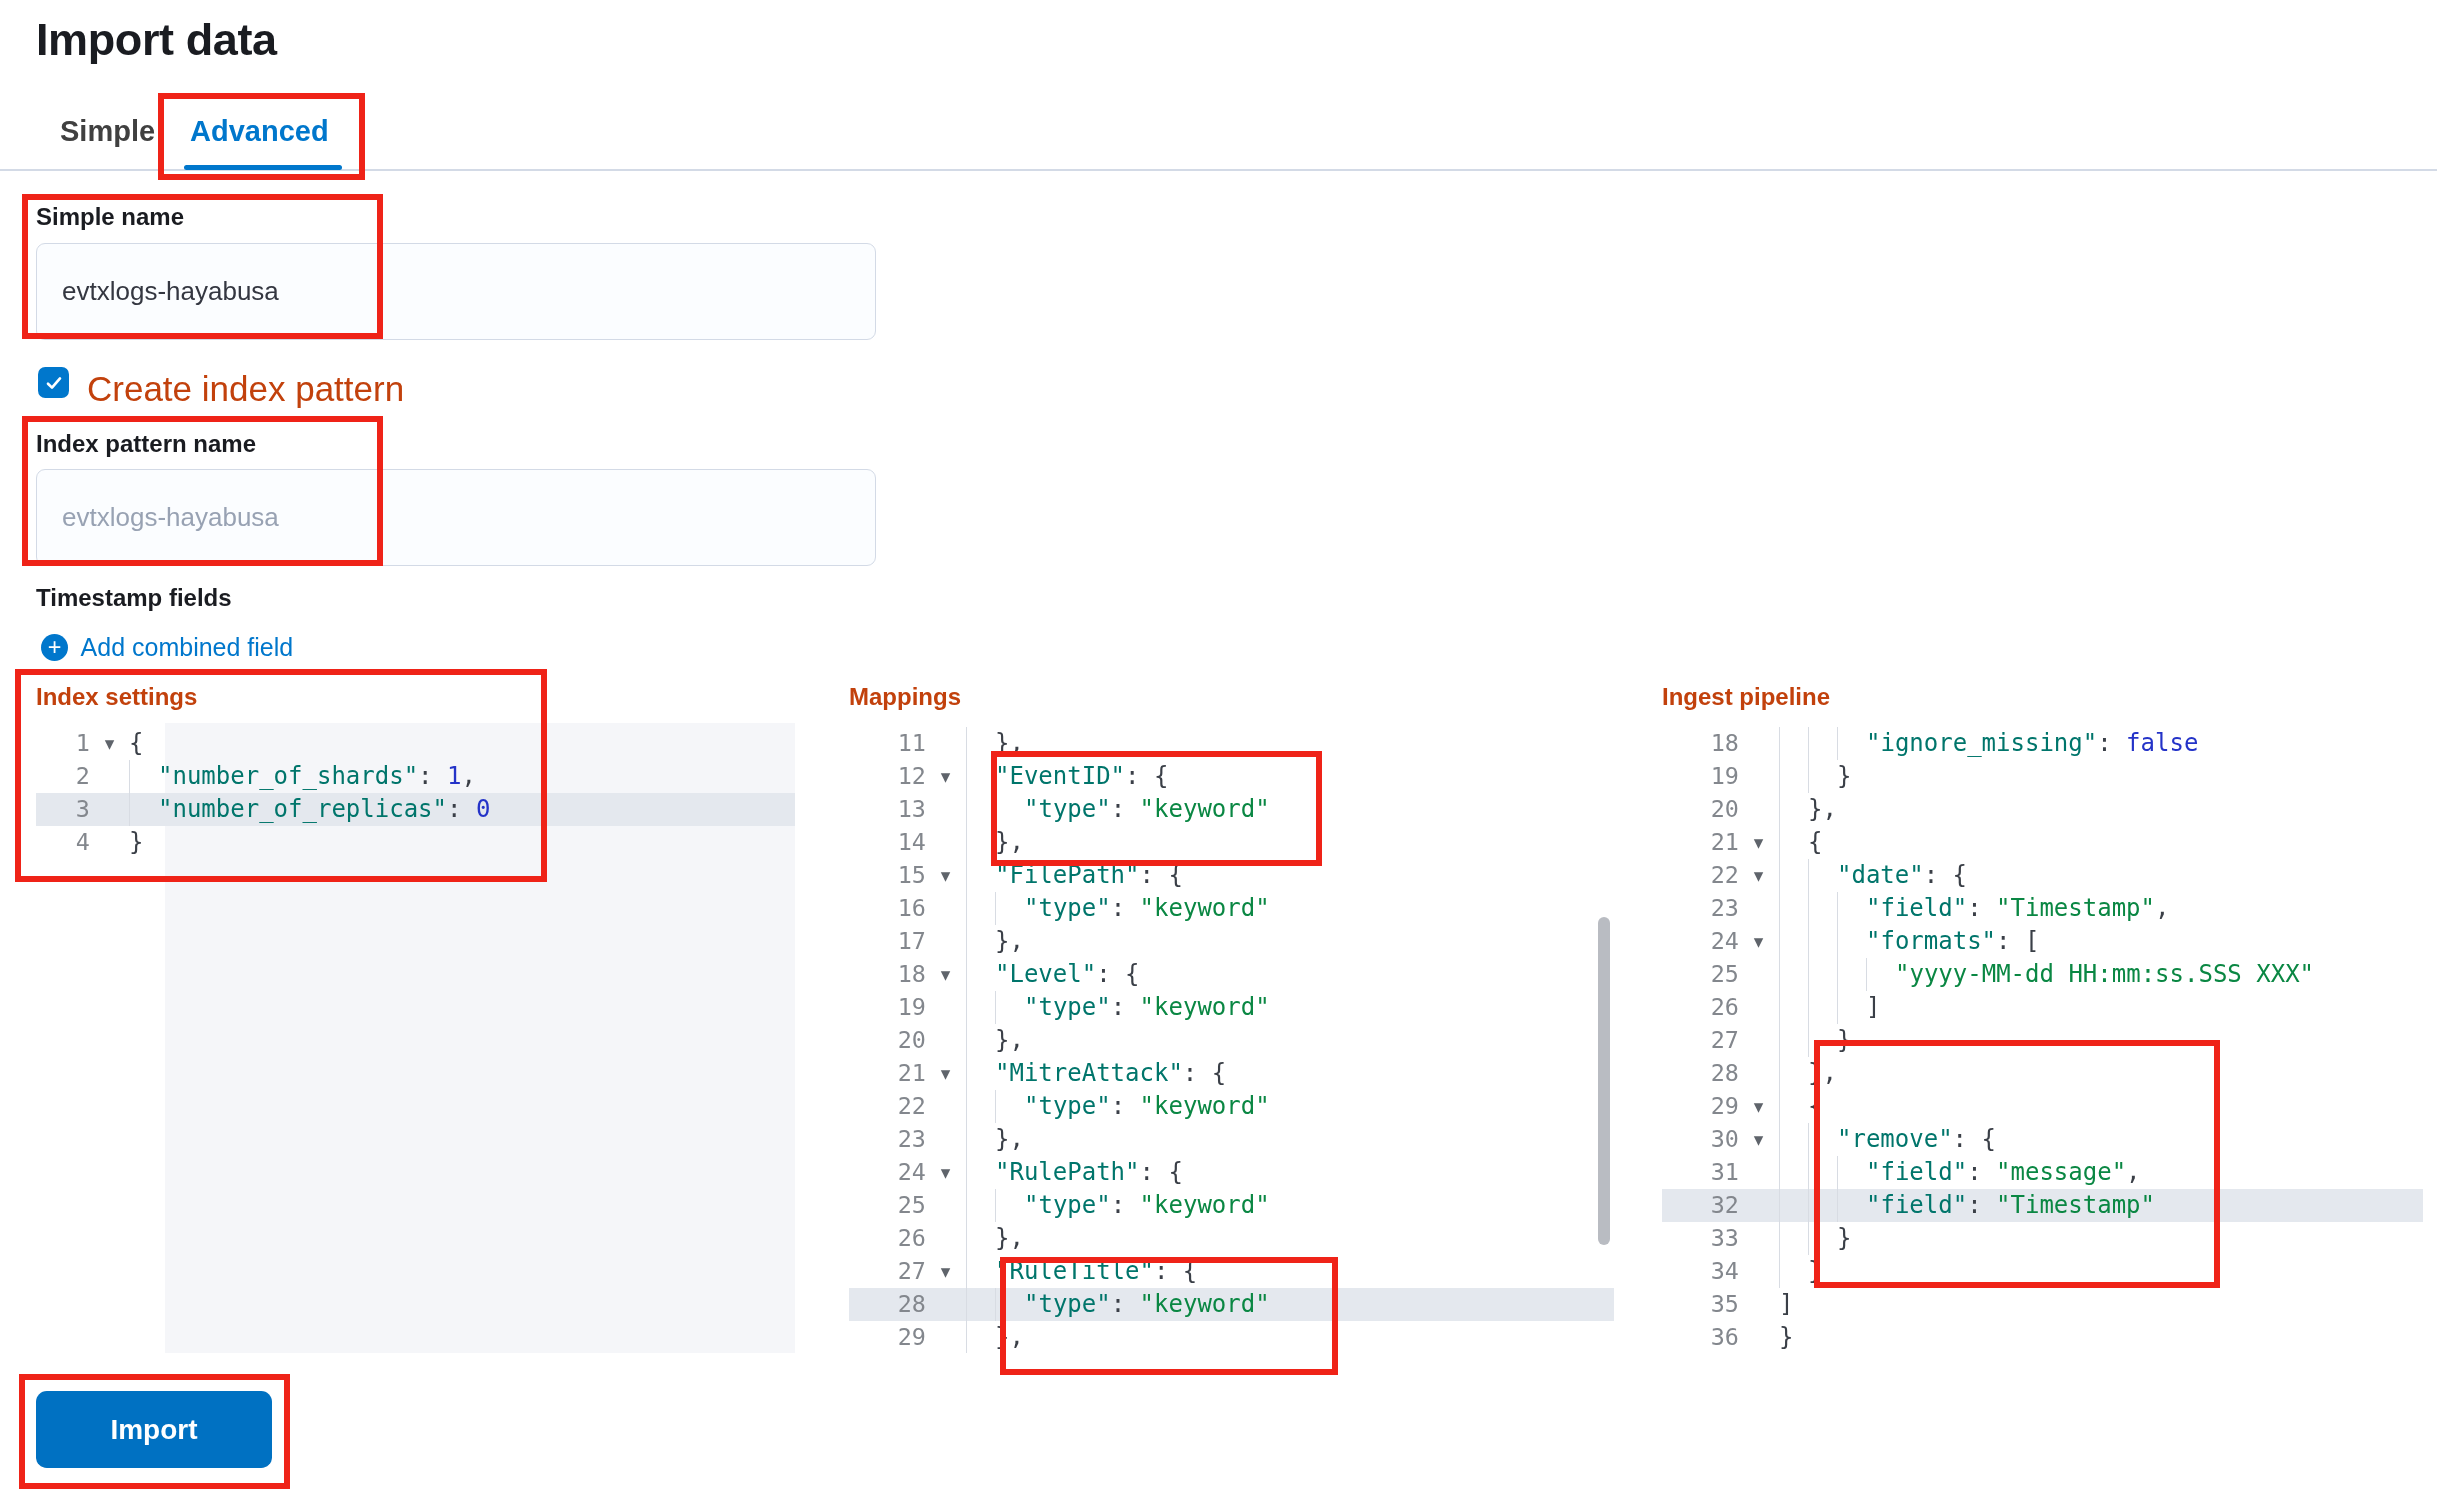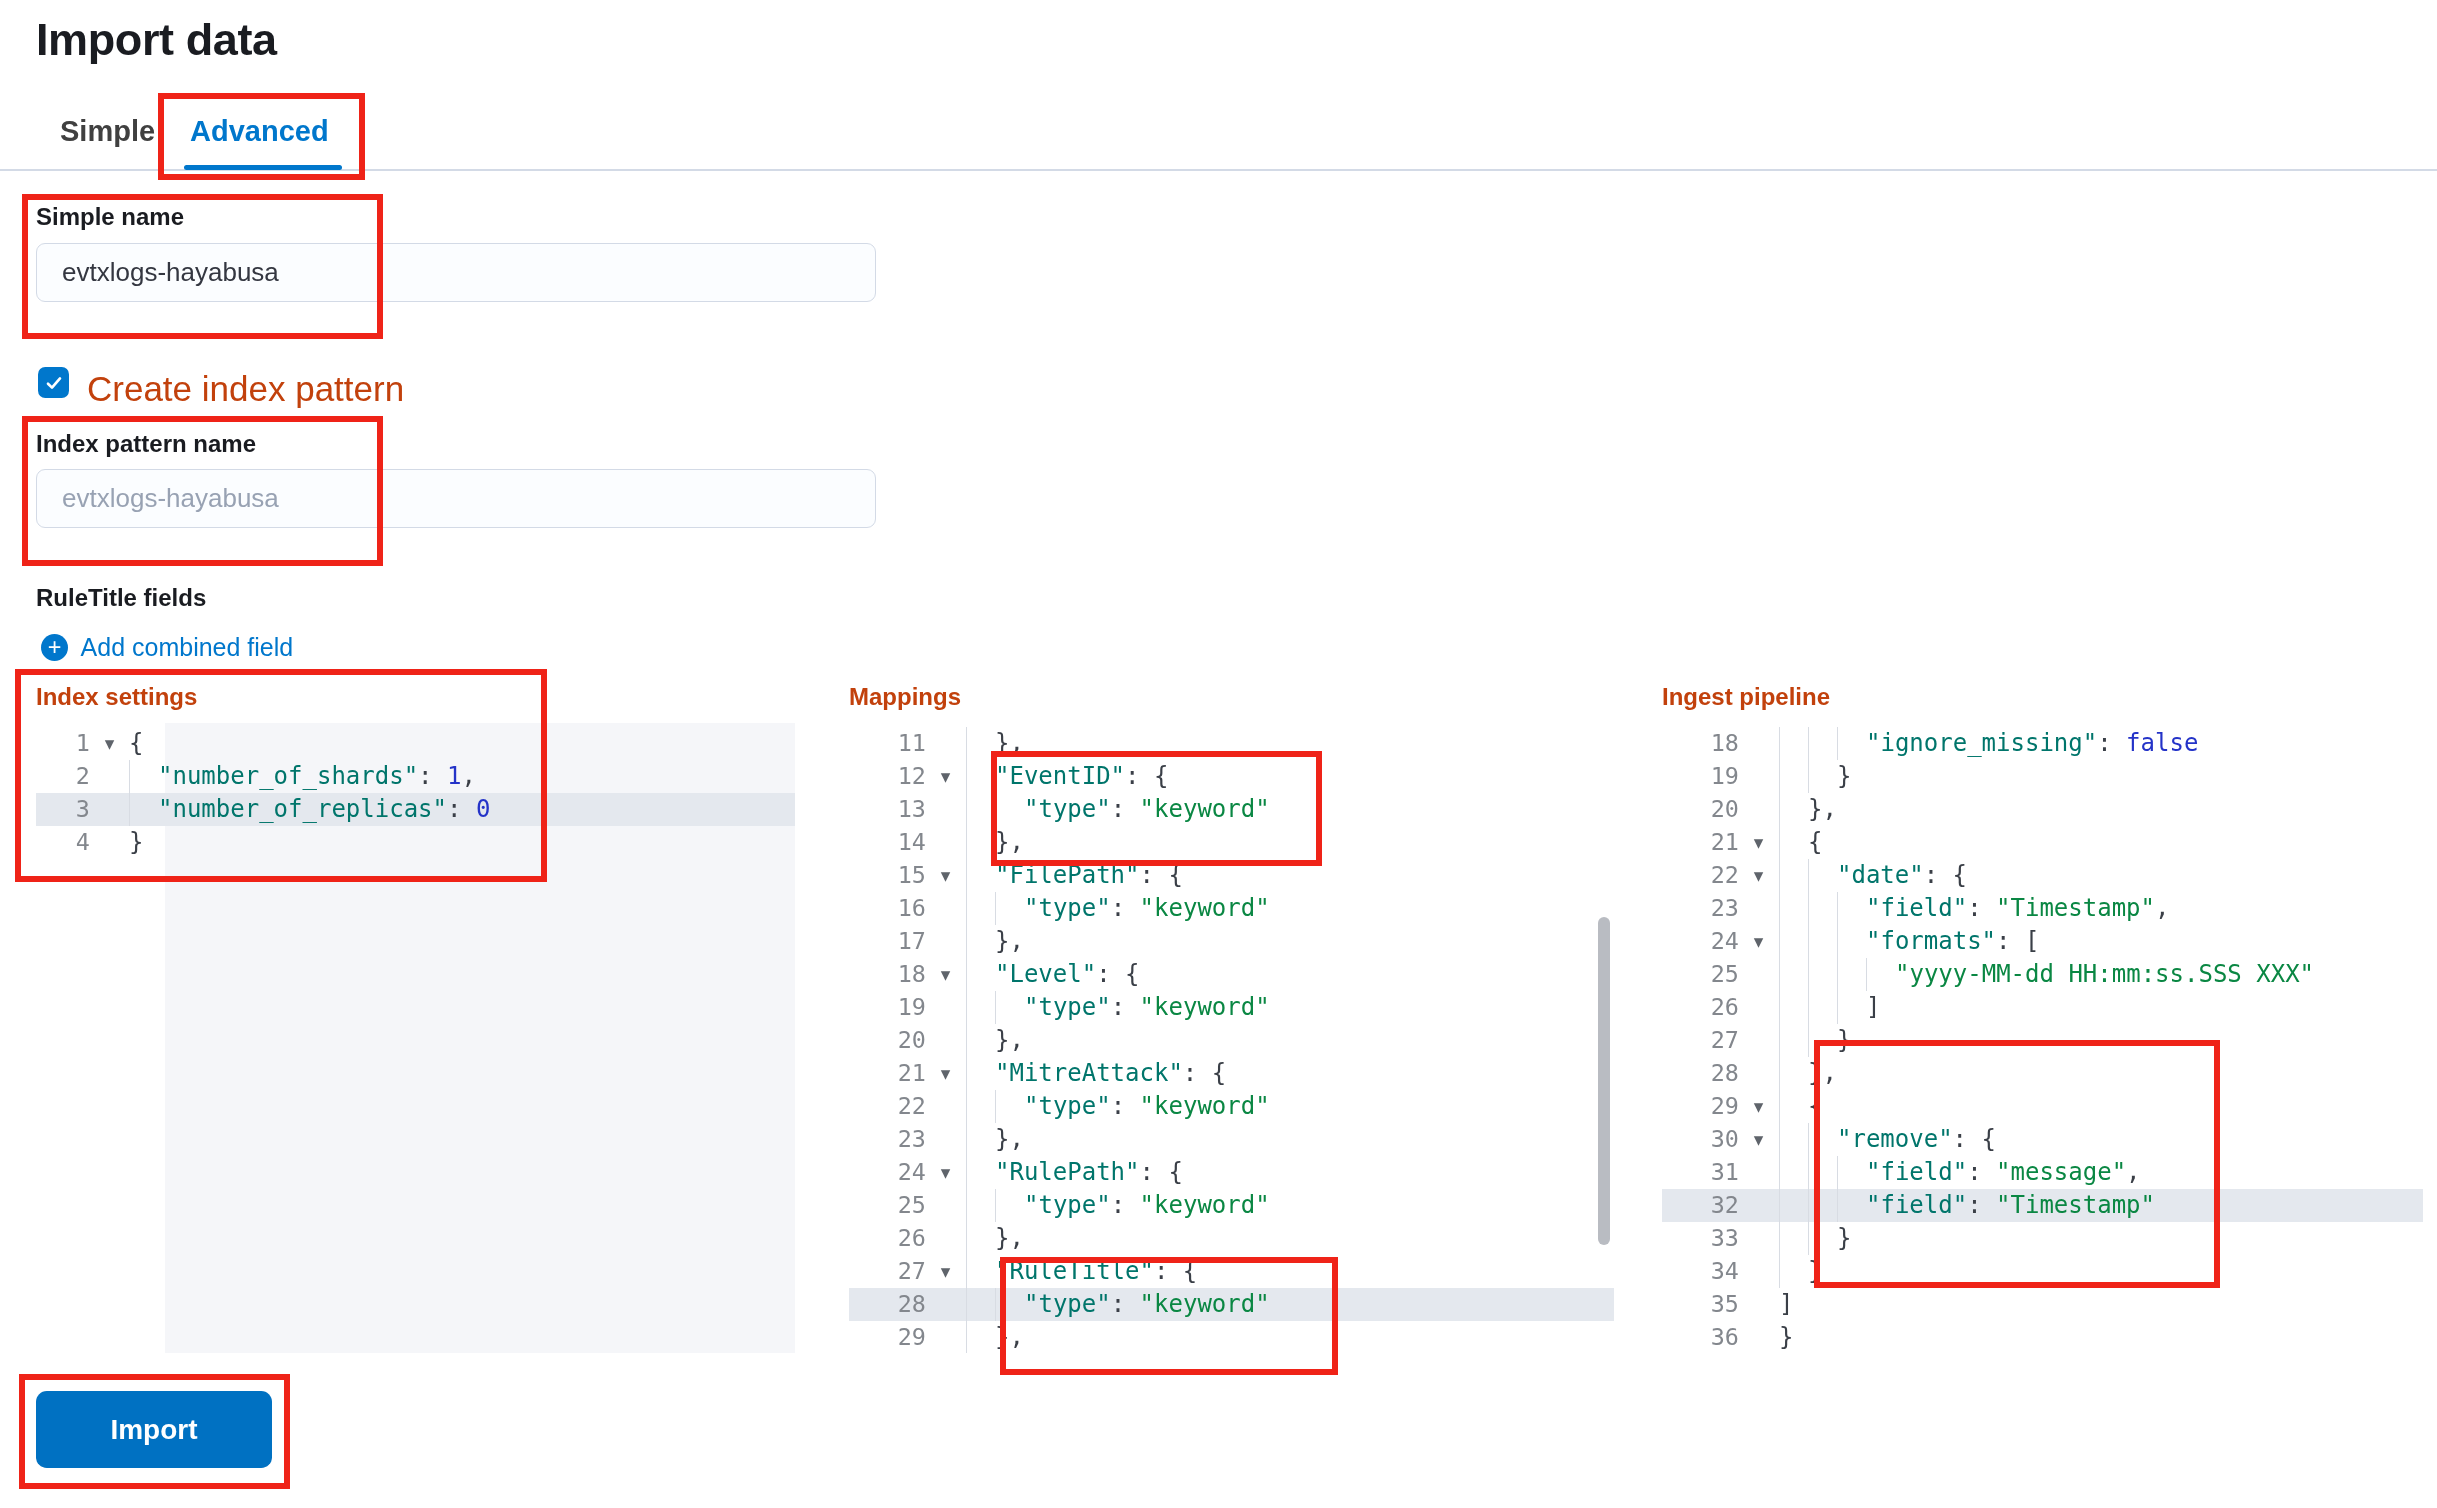--- a/index.html
+++ b/index.html
@@ -15,21 +15,21 @@
   .tab-simple { left:60px; color:#404040; }
   .tab-advanced { left:190px; color:var(--c-primary,#0077cc);text-align:right; }
   .tab-underline { position:absolute; left:184px; top:165px; width:158px; height:5.4px; background:var(--c-primary,#0077cc); border-radius:2.7px; }
 
   .field-label { position:absolute; font-size:24px; font-weight:700; color:#1a1c21; }
   .lbl-index-name { left:36px; top:203px; }
   .lbl-ipn { left:36px; top:430px; }
   .lbl-combined { left:36px; top:584px; }
 
   .text-input {
-    position:absolute; left:36px; width:840px; height:59px;
+    position:absolute; left:36px; width:840px; height:97px;
     border:1.8px solid #d3dae6; border-radius:9px; background:#fbfdff;
     font-family:"Liberation Sans", sans-serif; font-size:26px; color:#343741;
     padding:0 25px; outline:none;
   }
   .text-input::placeholder { color:var(--c-placeholder,#98a2b3); }
   .input-index-name { top:243px; }
   .input-ipn { top:469px; }
 
   .checkbox { position:absolute; left:38px; top:367px; width:31px; height:31px; background:var(--c-primary,#0077cc); border-radius:7.2px; display:flex; align-items:center; justify-content:center; cursor:pointer; }
   .checkbox svg { width:20px; height:20px; }
@@ -92,21 +92,21 @@
   <div class="checkbox">
     <svg viewBox="0 0 16 16">
       <path d="M3.2 8.6l3.2 3.1 6.4-7.4" fill="none" stroke="#ffffff" stroke-width="2.1" stroke-linecap="round" stroke-linejoin="round"></path>
     </svg>
   </div>
   <span class="checkbox-label">Create index pattern</span>
 
   <label class="field-label lbl-ipn">Index pattern name</label>
   <input class="text-input input-ipn" placeholder="evtxlogs-hayabusa" style="">
 
-  <div class="field-label lbl-combined">RuleTitle fields</div>
+  <div class="field-label lbl-combined">Timestamp fields</div>
 
   <div class="add-link">
     <span class="plus-icon">+</span>
     <span>Add combined field</span>
   </div>
 
   <div class="editor-label lbl-settings">Index settings</div>
   <div class="editor-label lbl-mappings">Mappings</div>
   <div class="editor-label lbl-ingest">Ingest pipeline</div>
 

